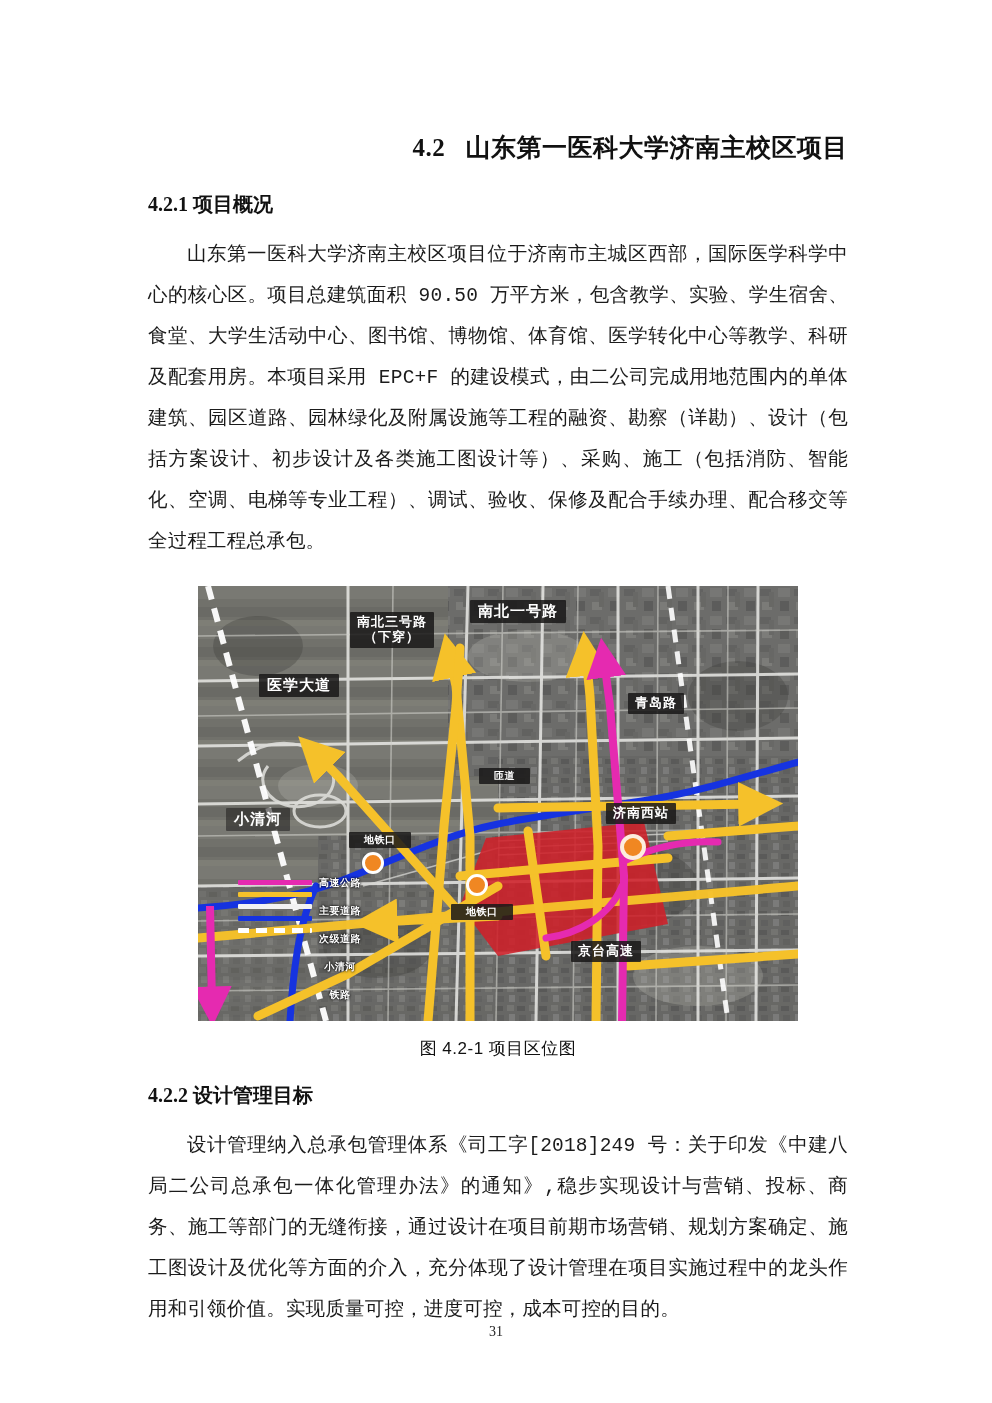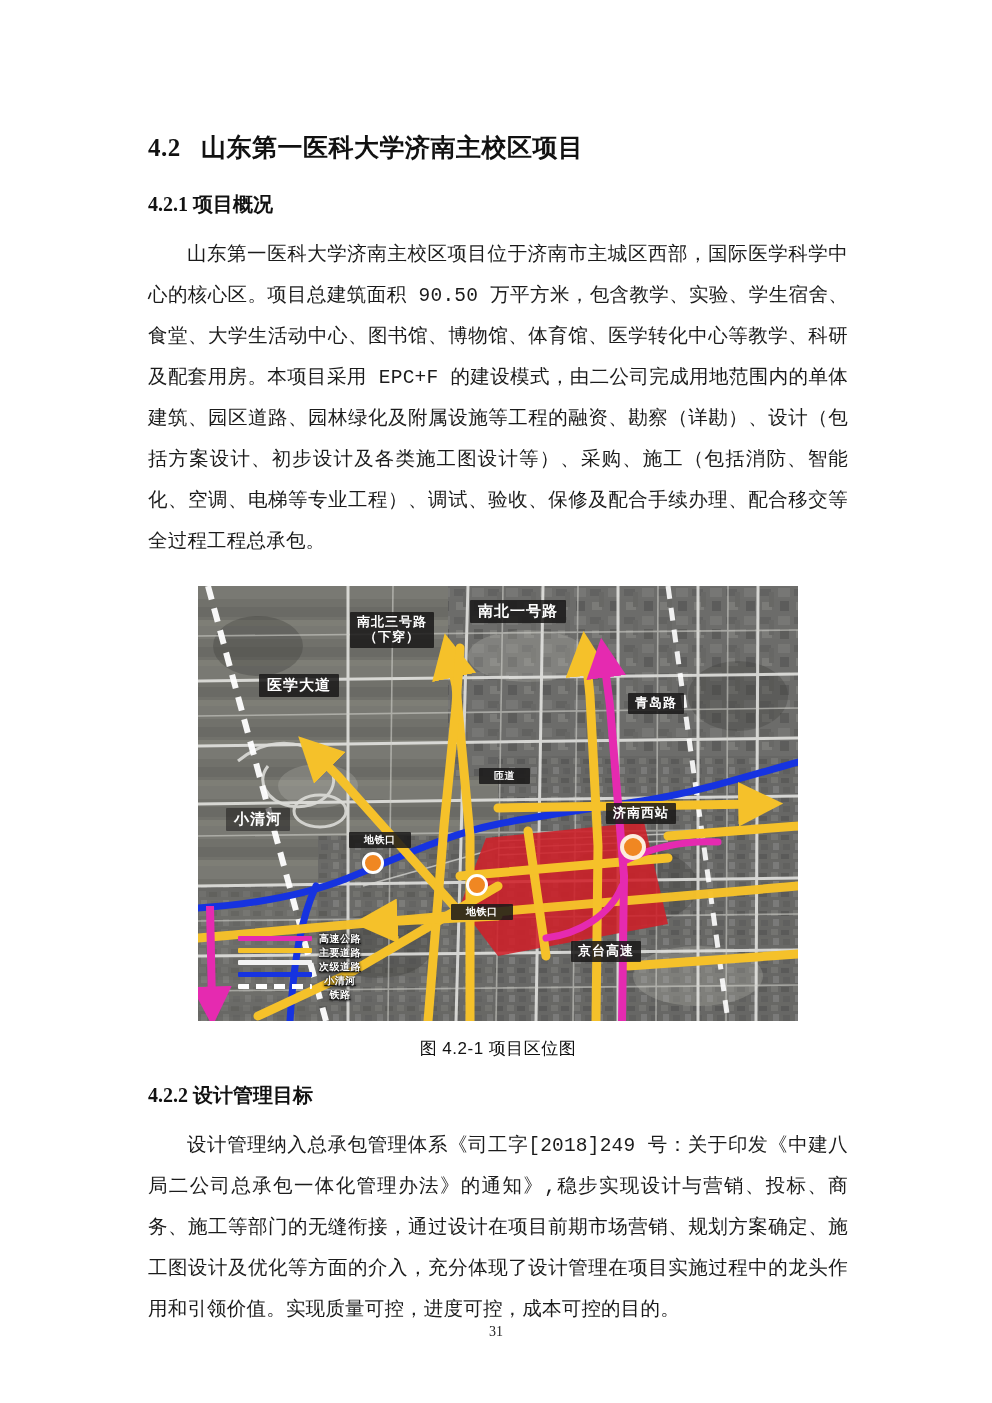--- a/index.html
+++ b/index.html
@@ -29,20 +29,21 @@
   
   .h2 {
     font-family: "Liberation Serif", "DejaVu Serif", serif;
     font-size: 25px;
     font-weight: bold;
     letter-spacing: 0.5px;
     margin: 0;
     padding: 0;
     color: #111;
     white-space: pre;
+    text-align: right;
   }
   .h3 {
     font-family: "Liberation Serif", "DejaVu Serif", serif;
     font-size: 20px;
     font-weight: bold;
     margin: 0;
     padding: 0;
     color: #111;
     white-space: pre;
   }
@@ -155,22 +156,21 @@
   }
   .legend-swatches {
     display: flex;
     flex-direction: column;
     gap: 7px;
     padding-top: 3px;
   }
   .legend-labels {
     display: flex;
     flex-direction: column;
-    gap: 2px;
-    text-decoration: underline;
+    gap: 16px;
   }
   .sw {
     width: 74px;
     height: 5px;
     border-radius: 1px;
   }
   .sw.dashed {
     height: 5px;
     background: repeating-linear-gradient(to right,#ffffff 0px,#ffffff 11px,rgba(0,0,0,0) 11px,rgba(0,0,0,0) 18px);
   }

